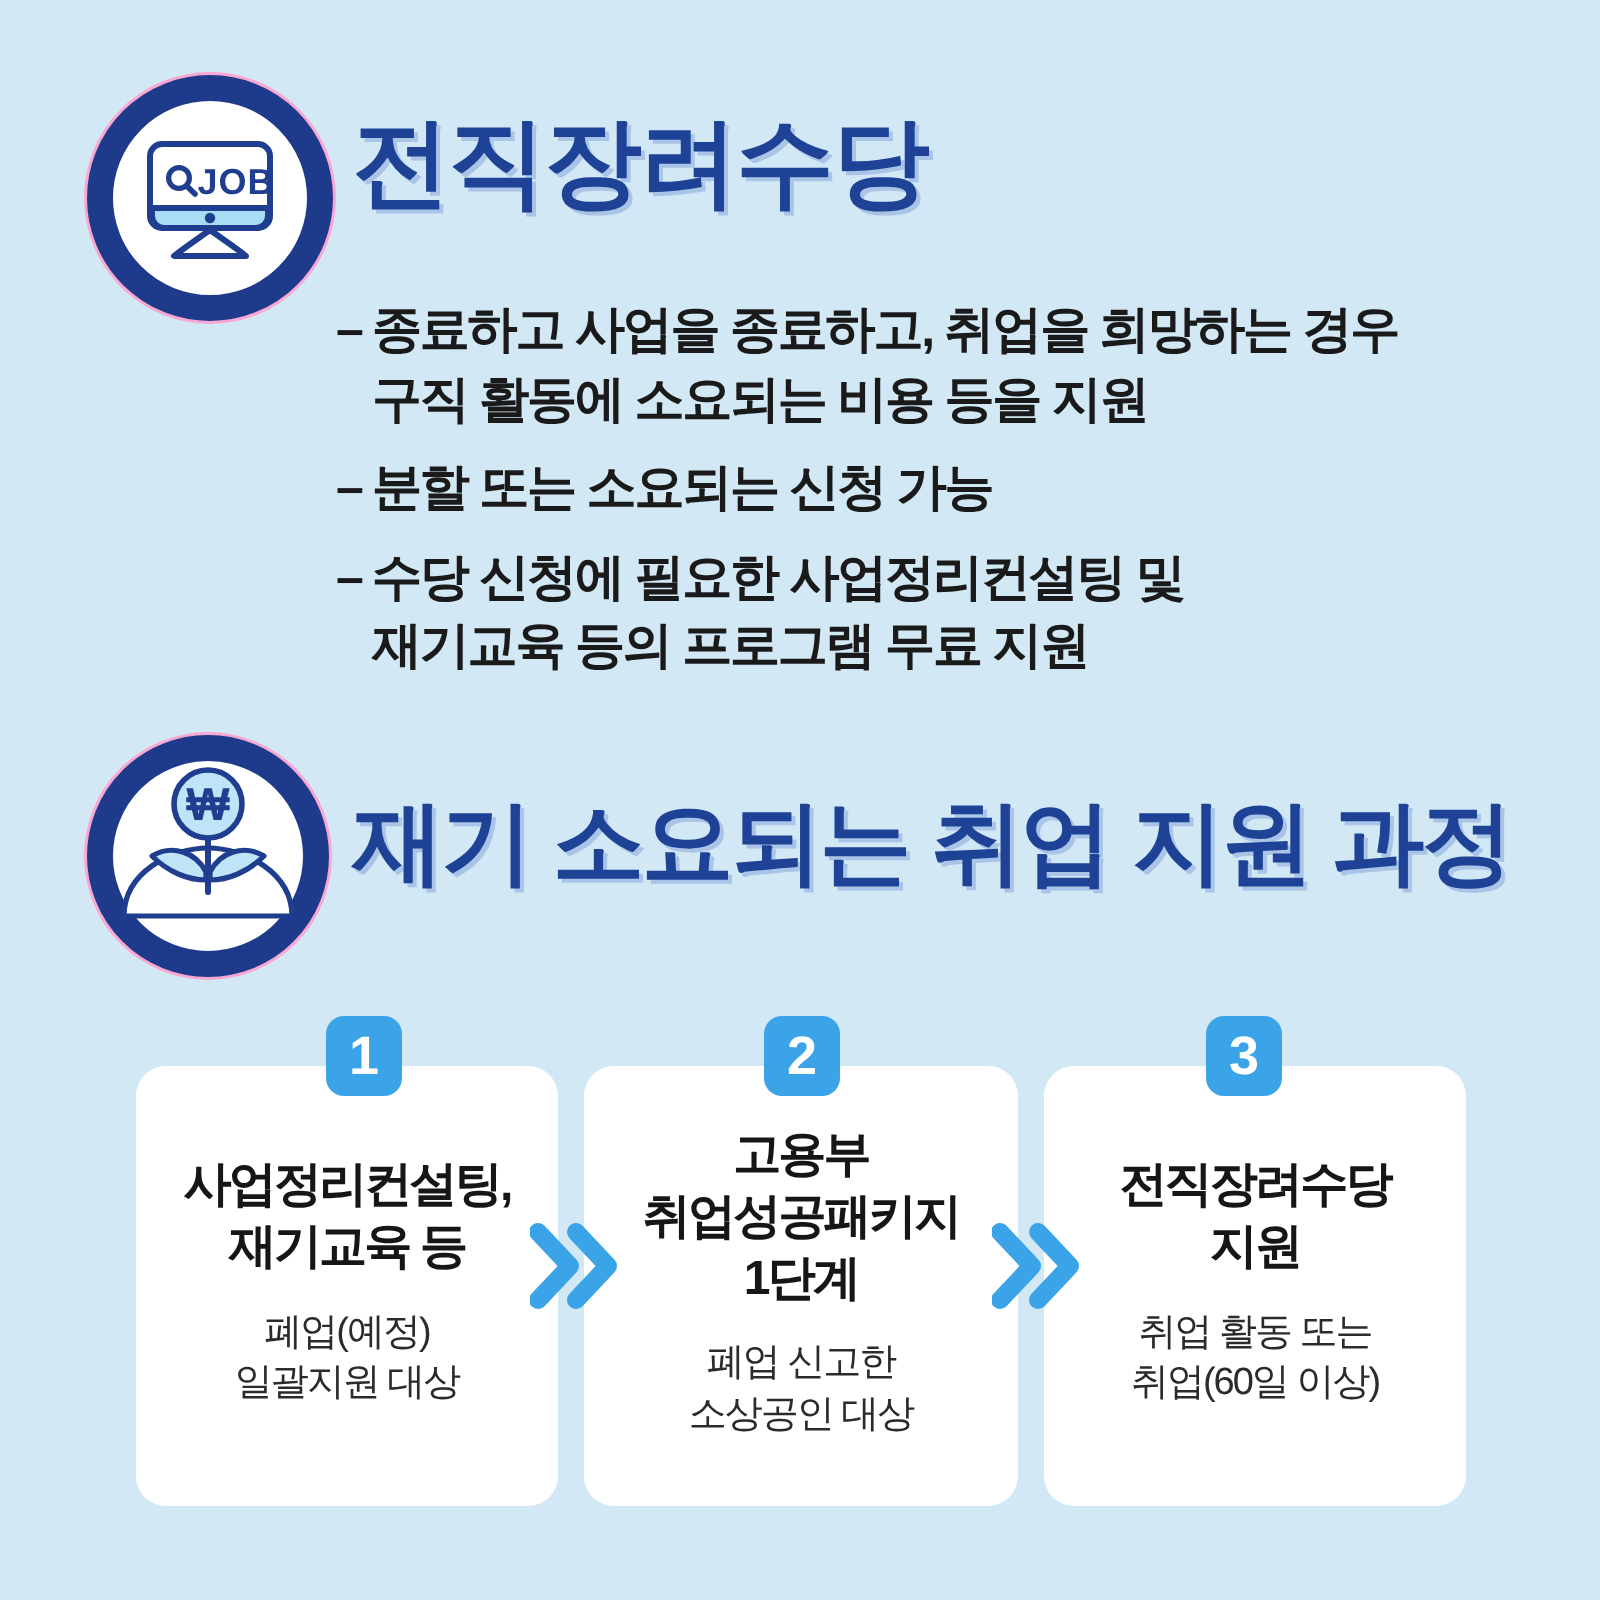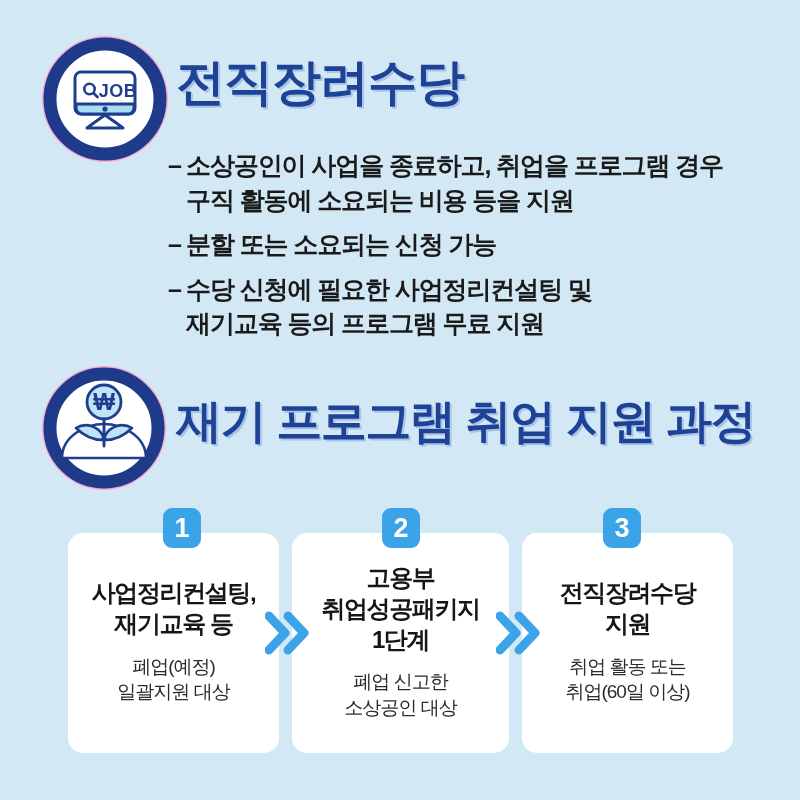--- a/index.html
+++ b/index.html
@@ -174,21 +174,21 @@
       <text x="76" y="61" text-anchor="middle" font-family="'Liberation Sans', sans-serif" font-size="18" font-weight="bold" fill="#1f3e8f" letter-spacing="0.5">JOB</text>
     </svg>
   </div>
 
   <div id="title-one">전직장려수당</div>
 
   <div id="bullet-list">
 
     <div class="bullet-item">
       <span class="bullet-dash">–</span>
-      <span class="bullet-text">소상공인이 사업을 종료하고, 취업을 프로그램 경우
+      <span class="bullet-text">종료하고 사업을 종료하고, 취업을 희망하는 경우
 구직 활동에 소요되는 비용 등을 지원</span>
     </div>
 
     <div class="bullet-item">
       <span class="bullet-dash">–</span>
       <span class="bullet-text">분할 또는 소요되는 신청 가능</span>
     </div>
 
     <div class="bullet-item">
       <span class="bullet-dash">–</span>
@@ -206,21 +206,21 @@
       <circle cx="62" cy="62" r="54" fill="#ffffff" stroke="#1e3a8a" stroke-width="13"></circle>
       <path d="M20 92 C20 70, 44 58, 62 58 C80 58, 104 70, 104 92 z" fill="#ffffff" stroke="#1f3e8f" stroke-width="2.6"></path>
       <line x1="62" y1="46" x2="62" y2="80" stroke="#1f3e8f" stroke-width="3" stroke-linecap="round"></line>
       <path d="M61 74 C52 74, 42 70, 34 62 C44 56, 56 60, 61 70 z" fill="#bfe4f7" stroke="#1f3e8f" stroke-width="2.6" stroke-linejoin="round"></path>
       <path d="M63 74 C72 74, 82 70, 90 62 C80 56, 68 60, 63 70 z" fill="#bfe4f7" stroke="#1f3e8f" stroke-width="2.6" stroke-linejoin="round"></path>
       <circle cx="62" cy="36" r="17" fill="#bfe4f7" stroke="#1f3e8f" stroke-width="2.8"></circle>
       <text x="62" y="44" text-anchor="middle" font-family="'Liberation Sans', sans-serif" font-size="23" font-weight="bold" fill="#1f3e8f">₩</text>
     </svg>
   </div>
 
-  <div id="title-two">재기 프로그램 취업 지원 과정</div>
+  <div id="title-two">재기 소요되는 취업 지원 과정</div>
 </div>
 
 <div id="steps">
 
   <div class="step-card" id="step-card-1">
     <div class="step-title">사업정리컨설팅,
 재기교육 등</div>
     <div class="step-subtitle">폐업(예정)
 일괄지원 대상</div>
   </div>

